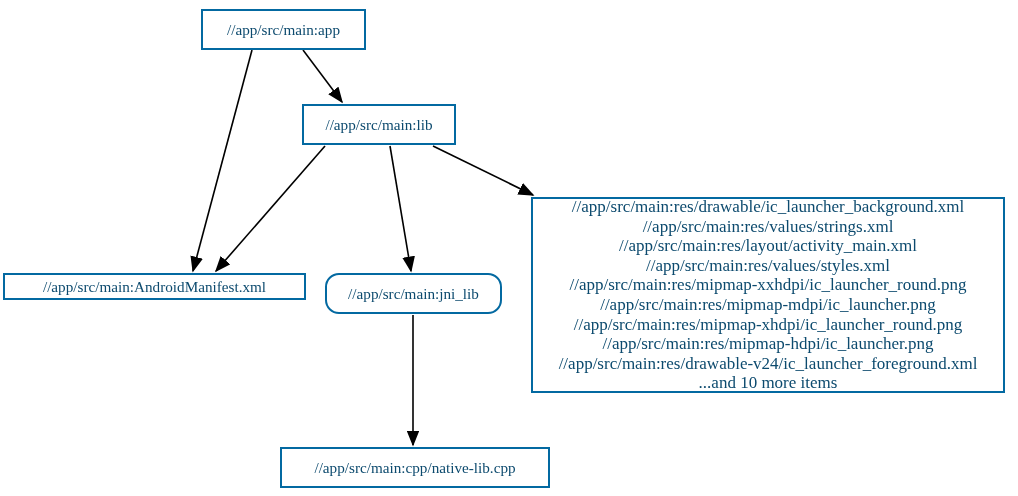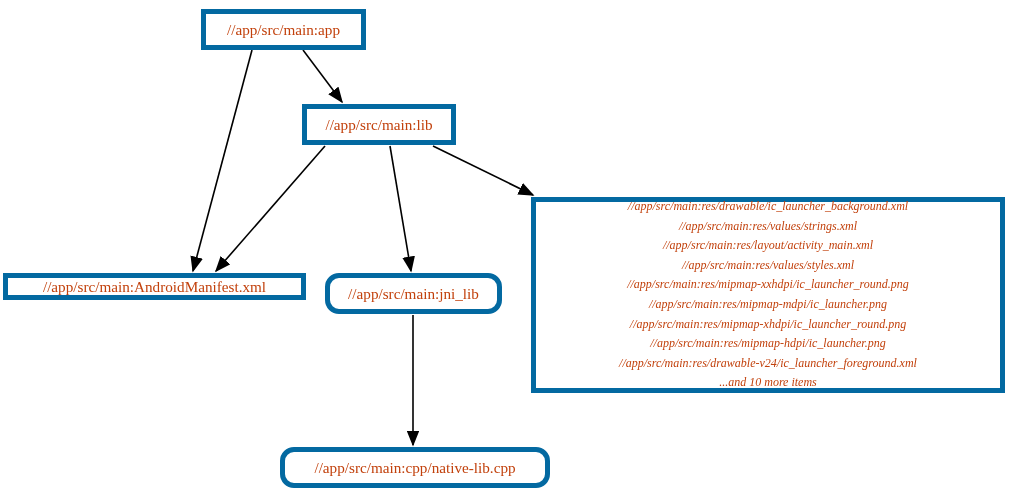--- a/index.html
+++ b/index.html
@@ -21,41 +21,40 @@
     position: absolute;
     left: 0;
     top: 0;
     width: 1018px;
     height: 496px;
     pointer-events: none;
   }
   .node {
     position: absolute;
     box-sizing: border-box;
-    border: 5px solid #0369a1;
+    border: 2px solid #0369a1;
     background: #ffffff;
     display: flex;
     align-items: center;
     justify-content: center;
     text-align: center;
-    color: #c2410c;
+    color: #0c4a6e;
     font-family: "Liberation Serif", "DejaVu Serif", serif;
     font-size: 15.2px;
     line-height: 19.6px;
     white-space: pre;
   }
   .node-label {
     display: block;
     white-space: pre;
     text-align: center;
   }
   .node-multiline {
-    font-size: 12px;
+    font-size: 17px;
     line-height: 19.6px;
-    font-style: italic;
   }
 </style>
 </head>
 <body>
 
 <div id="graph-canvas">
 
   <svg id="edge-layer" viewBox="0 0 1018 496" width="1018" height="496" xmlns="http://www.w3.org/2000/svg">
     <defs>
       <marker id="arrowhead" markerWidth="10" markerHeight="8" refX="9" refY="4" orient="auto" markerUnits="strokeWidth">
@@ -81,21 +80,21 @@
   </div>
 
   <div class="node" style="left: 3px; top: 273px; width: 303px; height: 27px;">
     <span class="node-label">//app/src/main:AndroidManifest.xml</span>
   </div>
 
   <div class="node" style="left: 325px; top: 273px; width: 177px; height: 41px; border-radius: 14px;">
     <span class="node-label">//app/src/main:jni_lib</span>
   </div>
 
-  <div class="node" style="left: 280px; top: 447px; width: 270px; height: 41px; border-radius: 14px;">
+  <div class="node" style="left: 280px; top: 447px; width: 270px; height: 41px;">
     <span class="node-label">//app/src/main:cpp/native-lib.cpp</span>
   </div>
 
   <div class="node node-multiline" style="left: 531px; top: 197px; width: 474px; height: 196px;">
     <span class="node-label">//app/src/main:res/drawable/ic_launcher_background.xml
 //app/src/main:res/values/strings.xml
 //app/src/main:res/layout/activity_main.xml
 //app/src/main:res/values/styles.xml
 //app/src/main:res/mipmap-xxhdpi/ic_launcher_round.png
 //app/src/main:res/mipmap-mdpi/ic_launcher.png

